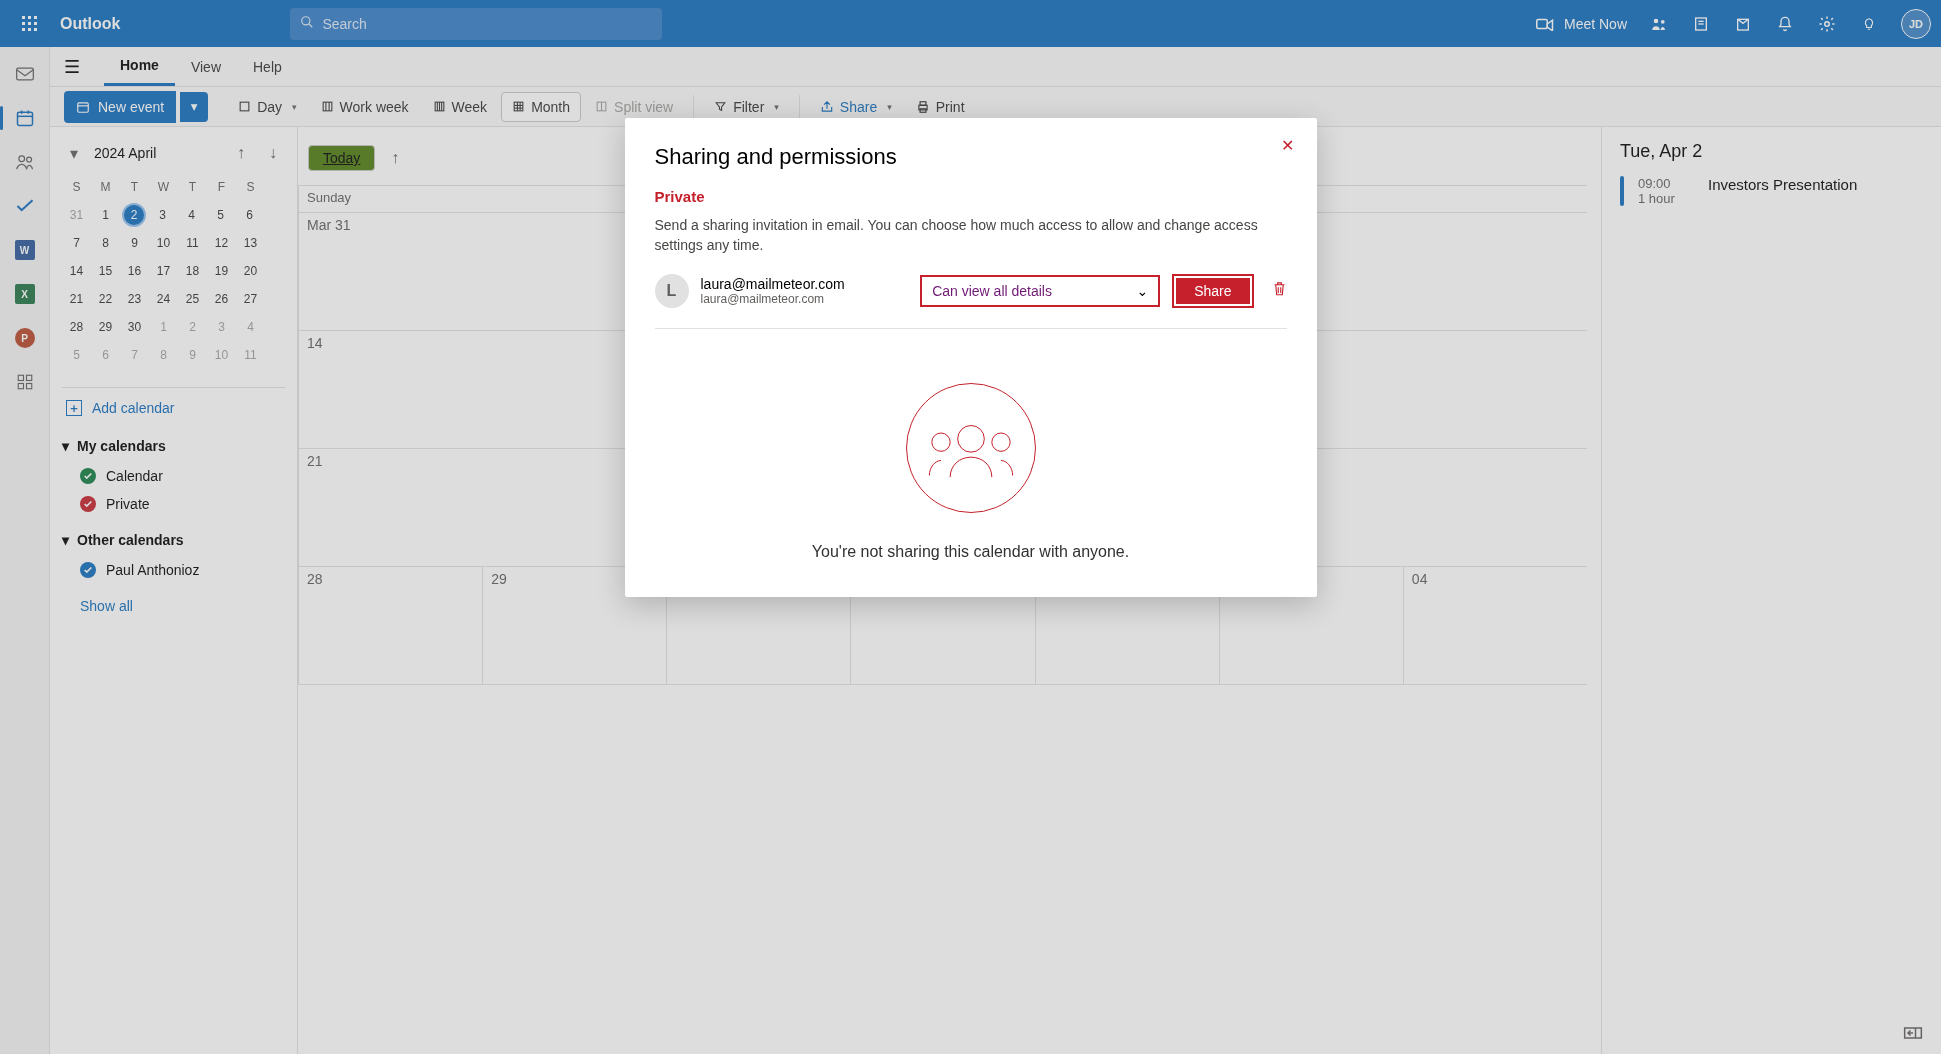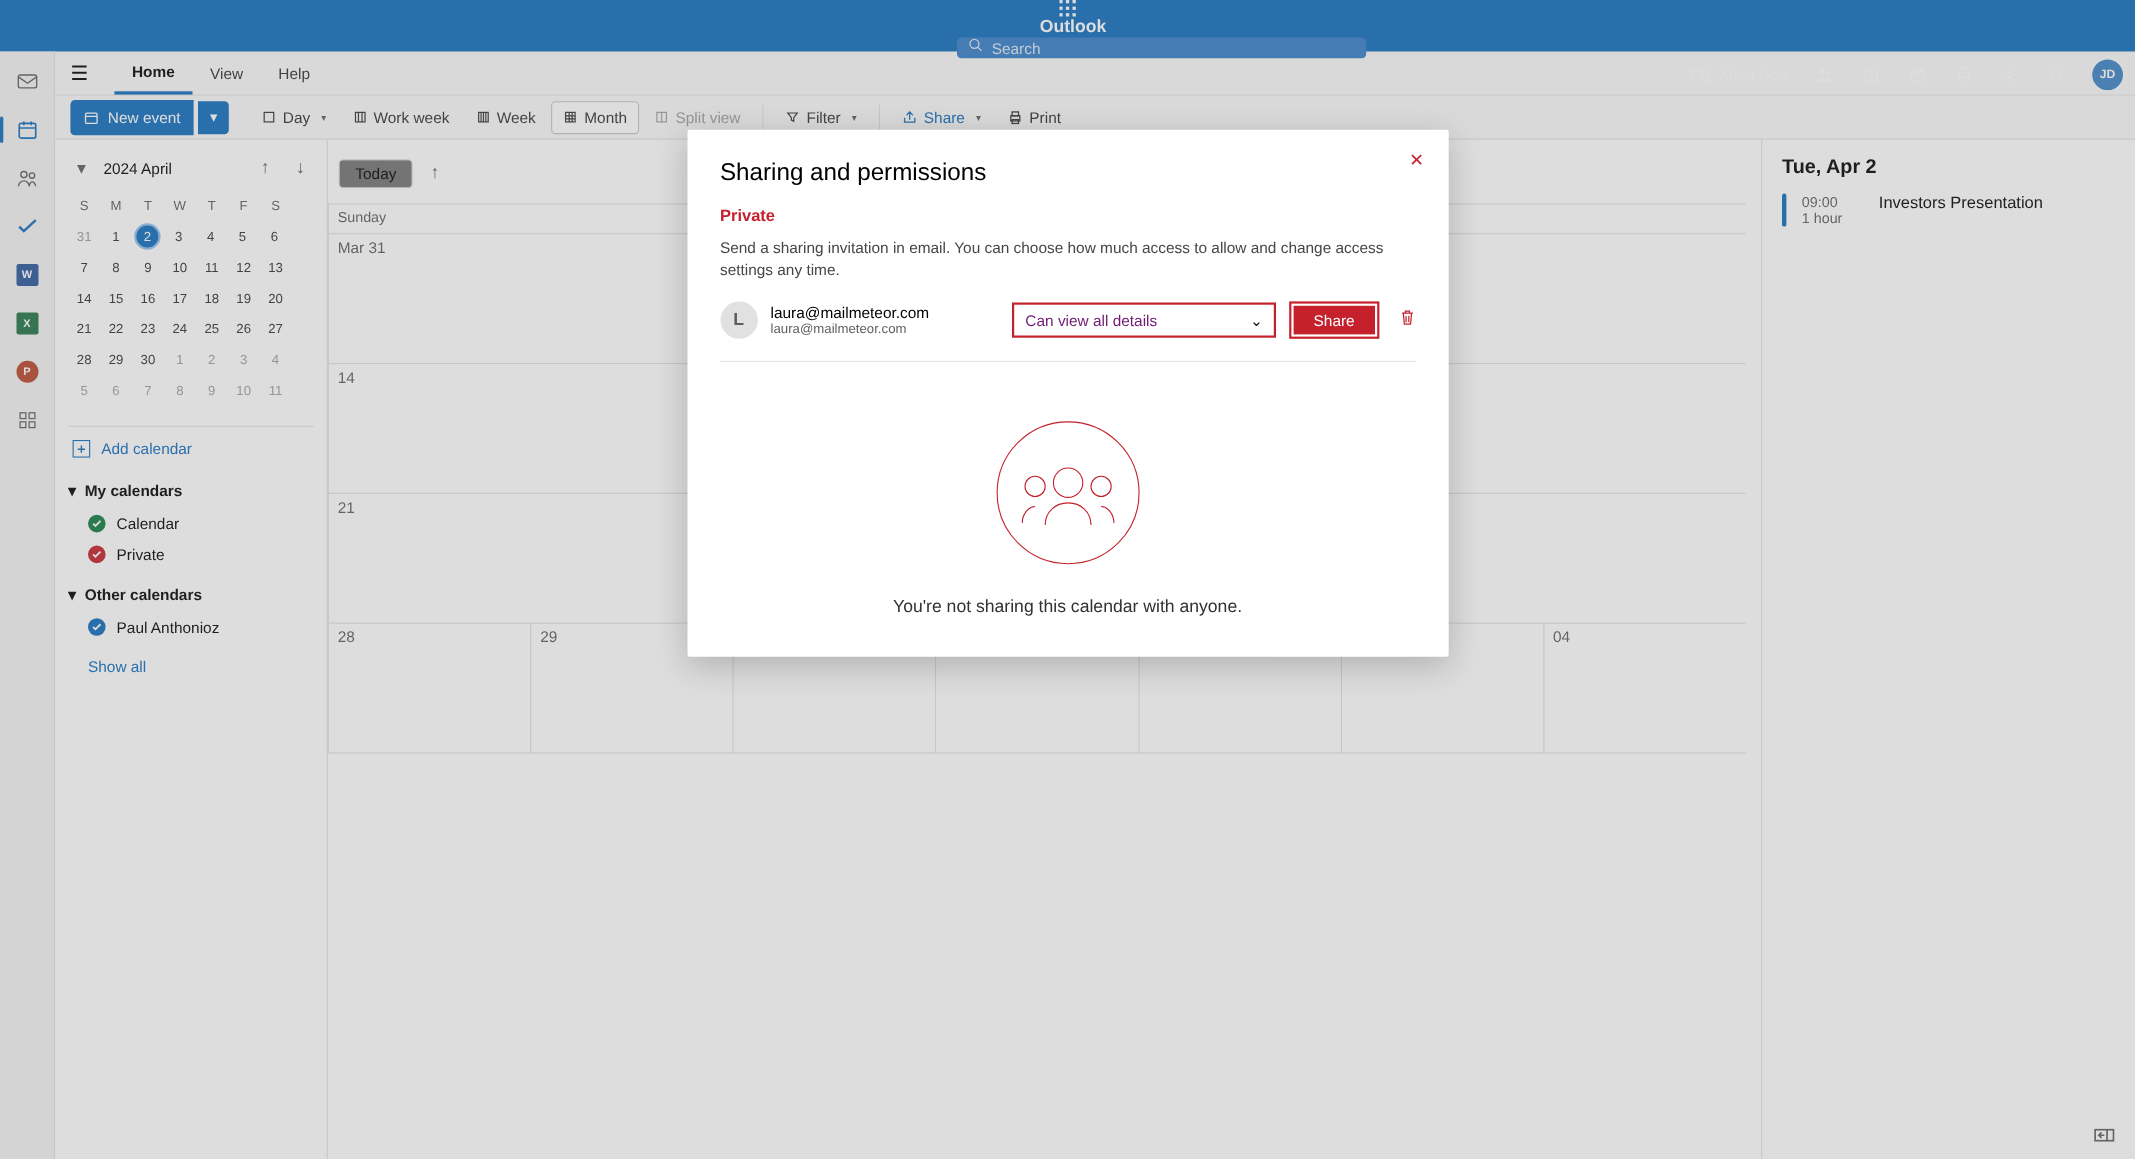--- a/index.html
+++ b/index.html
@@ -7,21 +7,20 @@
     body { position: relative; }
 
     
     .topbar {
       height: 47px;
       background: #0f6cbd;
       display: flex;
       align-items: center;
       color: #fff;
       padding: 0 10px;
-      flex-direction: column;
     }
     .waffle {
       width: 40px; height: 40px; display: flex; align-items: center; justify-content: center; cursor: pointer;
     }
     .waffle svg { fill: #fff; }
     .app-name { font-size: 16px; margin-left: 10px; font-weight: 600; }
     .search-box {
       margin-left: 170px;
       background: #367ec8;
       border-radius: 4px;
@@ -102,32 +101,32 @@
     .cal-section-head { display: flex; align-items: center; gap: 8px; font-weight: 600; font-size: 14px; cursor: pointer; margin-bottom: 8px; }
     .cal-entry { display: flex; align-items: center; gap: 10px; padding: 6px 0 6px 18px; font-size: 14px; cursor: pointer; }
     .cal-dot { width: 16px; height: 16px; border-radius: 50%; display:flex; align-items:center; justify-content:center; }
     .cal-dot svg { width: 10px; height: 10px; fill: #fff; }
     .show-all { margin-left: 18px; color: #0f6cbd; font-size: 14px; cursor: pointer; }
 
     
     .cal-main { flex: 1; display: flex; }
     .grid-wrap { flex: 1; padding: 12px 14px 0 0; }
     .grid-top { display: flex; align-items: center; gap: 12px; padding: 6px 10px 14px 10px; }
-    .today-btn { border: 1px solid #c8c6c4; background: #737373; border-radius: 4px; padding: 4px 14px; font-size: 14px; cursor: pointer; }
+    .today-btn { border: 1px solid #c8c6c4; background: #4d7c0f; border-radius: 4px; padding: 4px 14px; font-size: 14px; cursor: pointer; text-decoration: underline; }
     .arrow-btn { cursor: pointer; color: #605e5c; padding: 0 4px; }
     .grid-header { display: flex; }
     .grid-col { flex: 1; border-left: 1px solid #e1e1e1; padding: 4px 8px; height: 118px; font-size: 14px; color: #605e5c; }
     .grid-row { display: flex; }
     .day-head { height: 28px; }
     .grid-header .grid-col { height: 28px; border-top: 1px solid #e1e1e1; border-bottom: 1px solid #e1e1e1; font-size: 13px; color: #605e5c; }
     .cal-body-rows .grid-col { border-bottom: 1px solid #e1e1e1; }
 
     
     .agenda { width: 340px; border-left: 1px solid #e1e1e1; padding: 14px 18px; }
-    .agenda h2 { font-size: 18px; font-weight: 700; margin-bottom: 14px; }
+    .agenda h2 { font-size: 18px; font-weight: 400; margin-bottom: 14px; }
     .agenda-item { display: flex; gap: 14px; }
     .agenda-bar { width: 4px; background: #0f6cbd; border-radius: 2px; }
     .agenda-time { font-size: 13px; color: #605e5c; width: 56px; }
     .agenda-title { font-size: 15px; }
 
     
     .overlay {
       position: absolute; inset: 0; background: rgba(120,120,120,0.25);
       display: flex; align-items: flex-start; justify-content: center; padding-top: 118px;
     }

